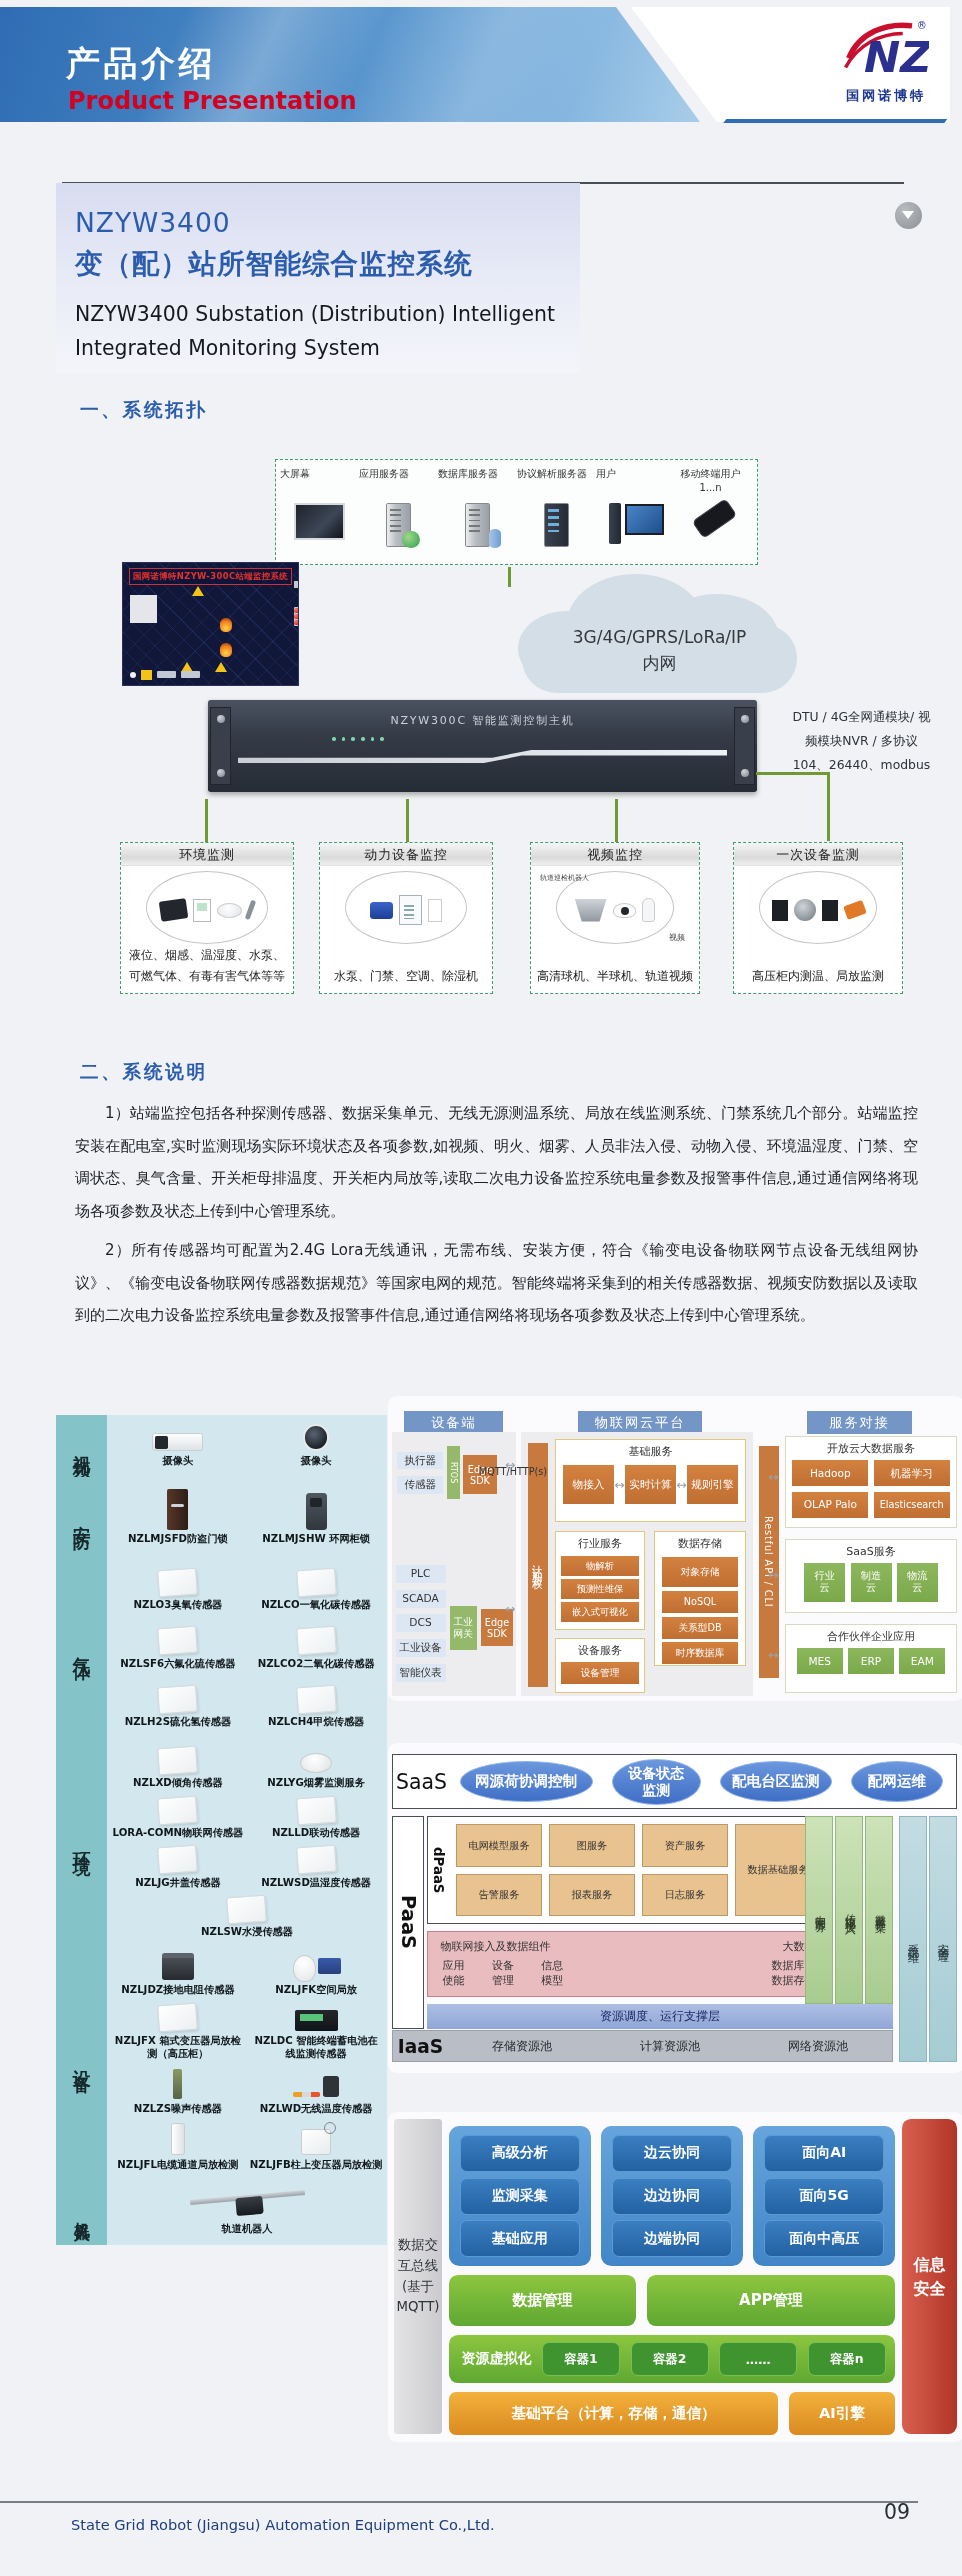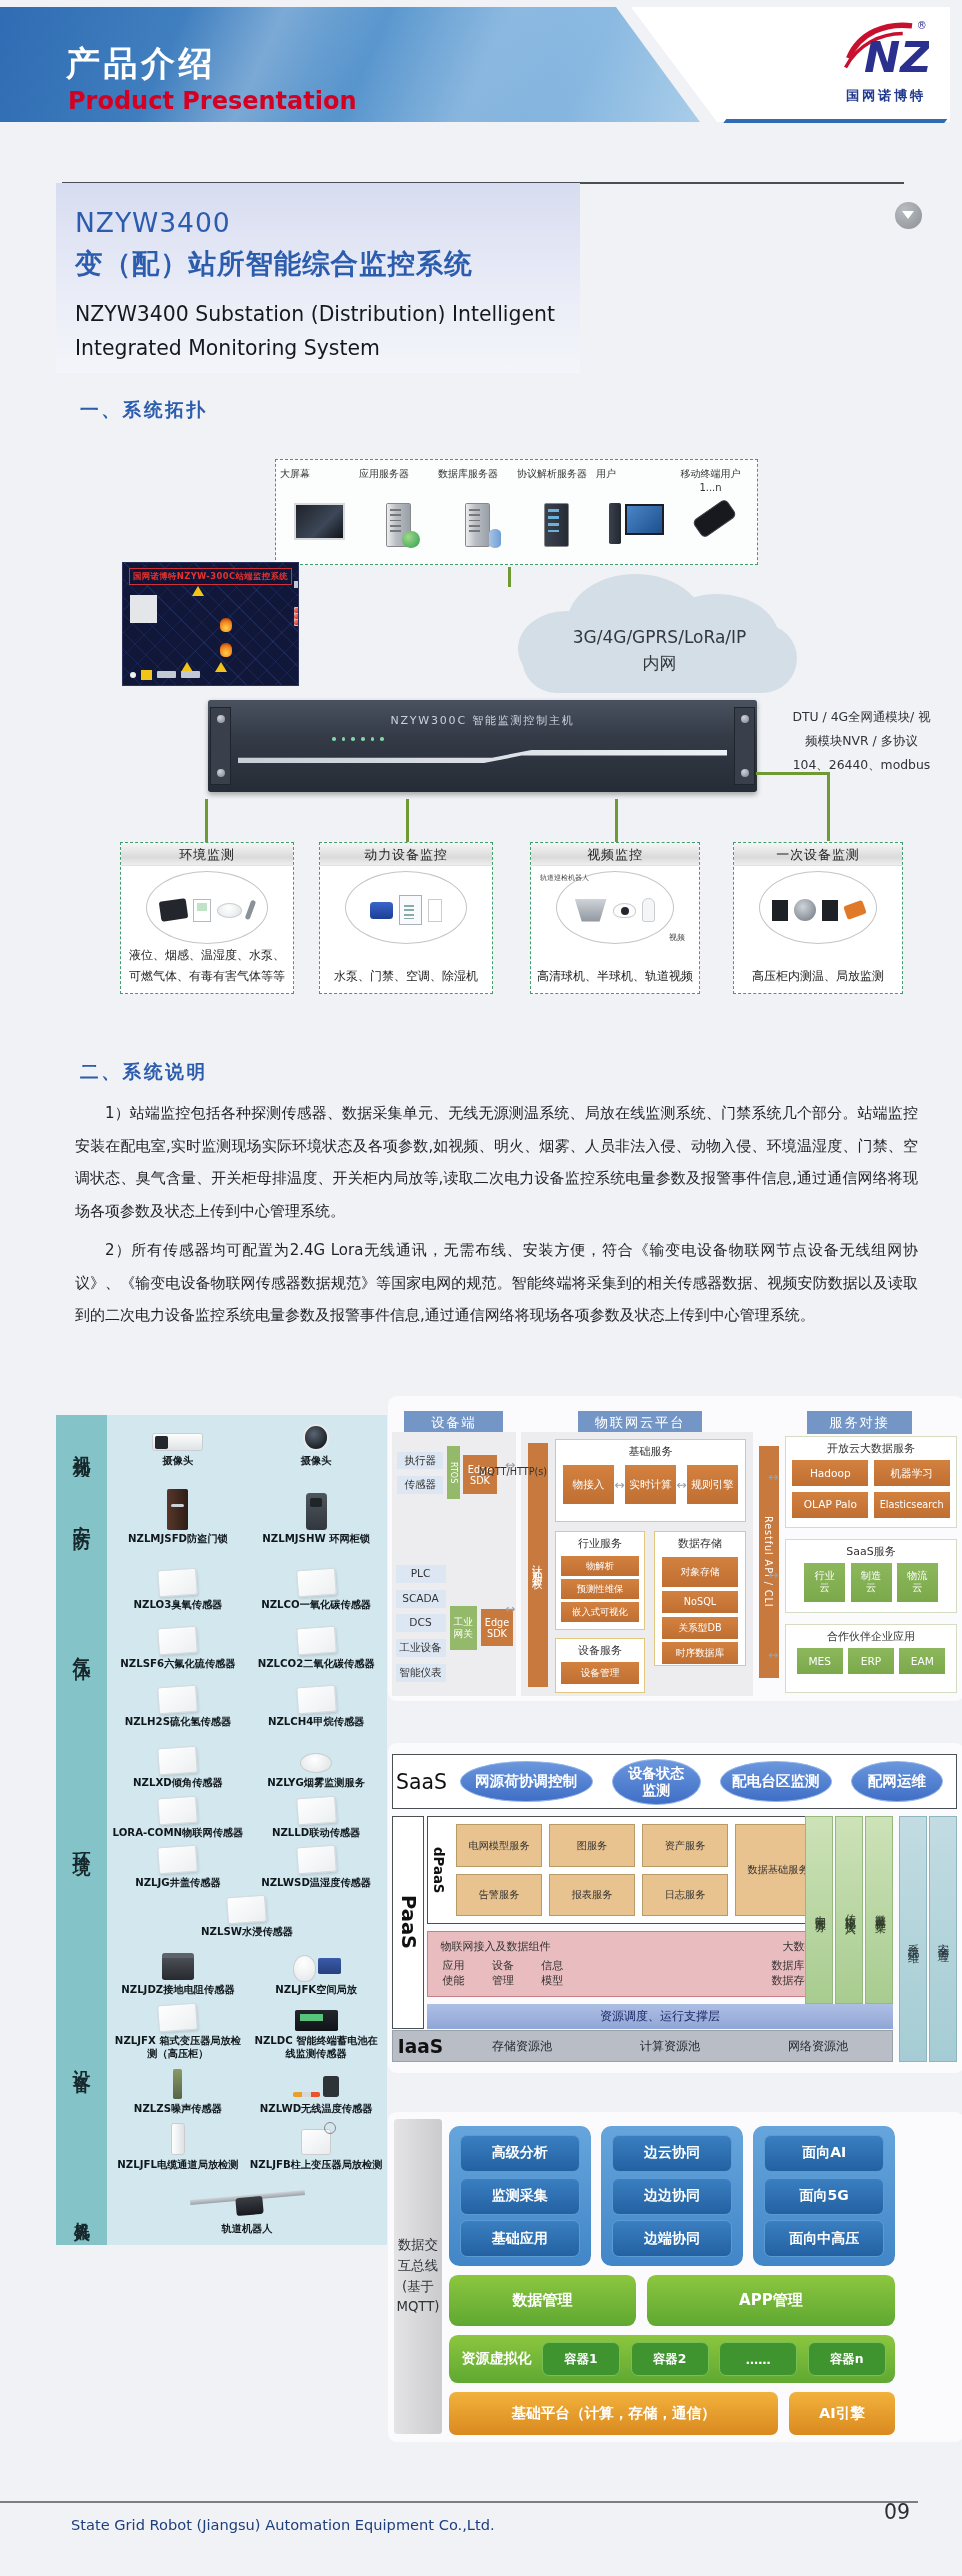--- a/index.html
+++ b/index.html
@@ -773,18 +773,21 @@
    <div class="cont">容器1</div>
    <div class="cont">容器2</div>
    <div class="cont">……</div>
    <div class="cont">容器n</div>
   </div>
  </div>
  <div class="erow" style="top:273px;height:43px">
   <div class="orng" style="flex:1">基础平台（计算，存储，通信）</div>
   <div class="orng" style="flex:none;width:106px">AI引擎</div>
  </div>
+ <div class="secbar">
+      <div>信息安全</div>
+    </div>
 </div>
 
 <div class="abs fline"></div>
 <div class="abs fcompany">State Grid Robot (Jiangsu) Automation Equipment Co.,Ltd.</div>
 <div class="abs fpage">09</div>
 
 
 </body></html>

